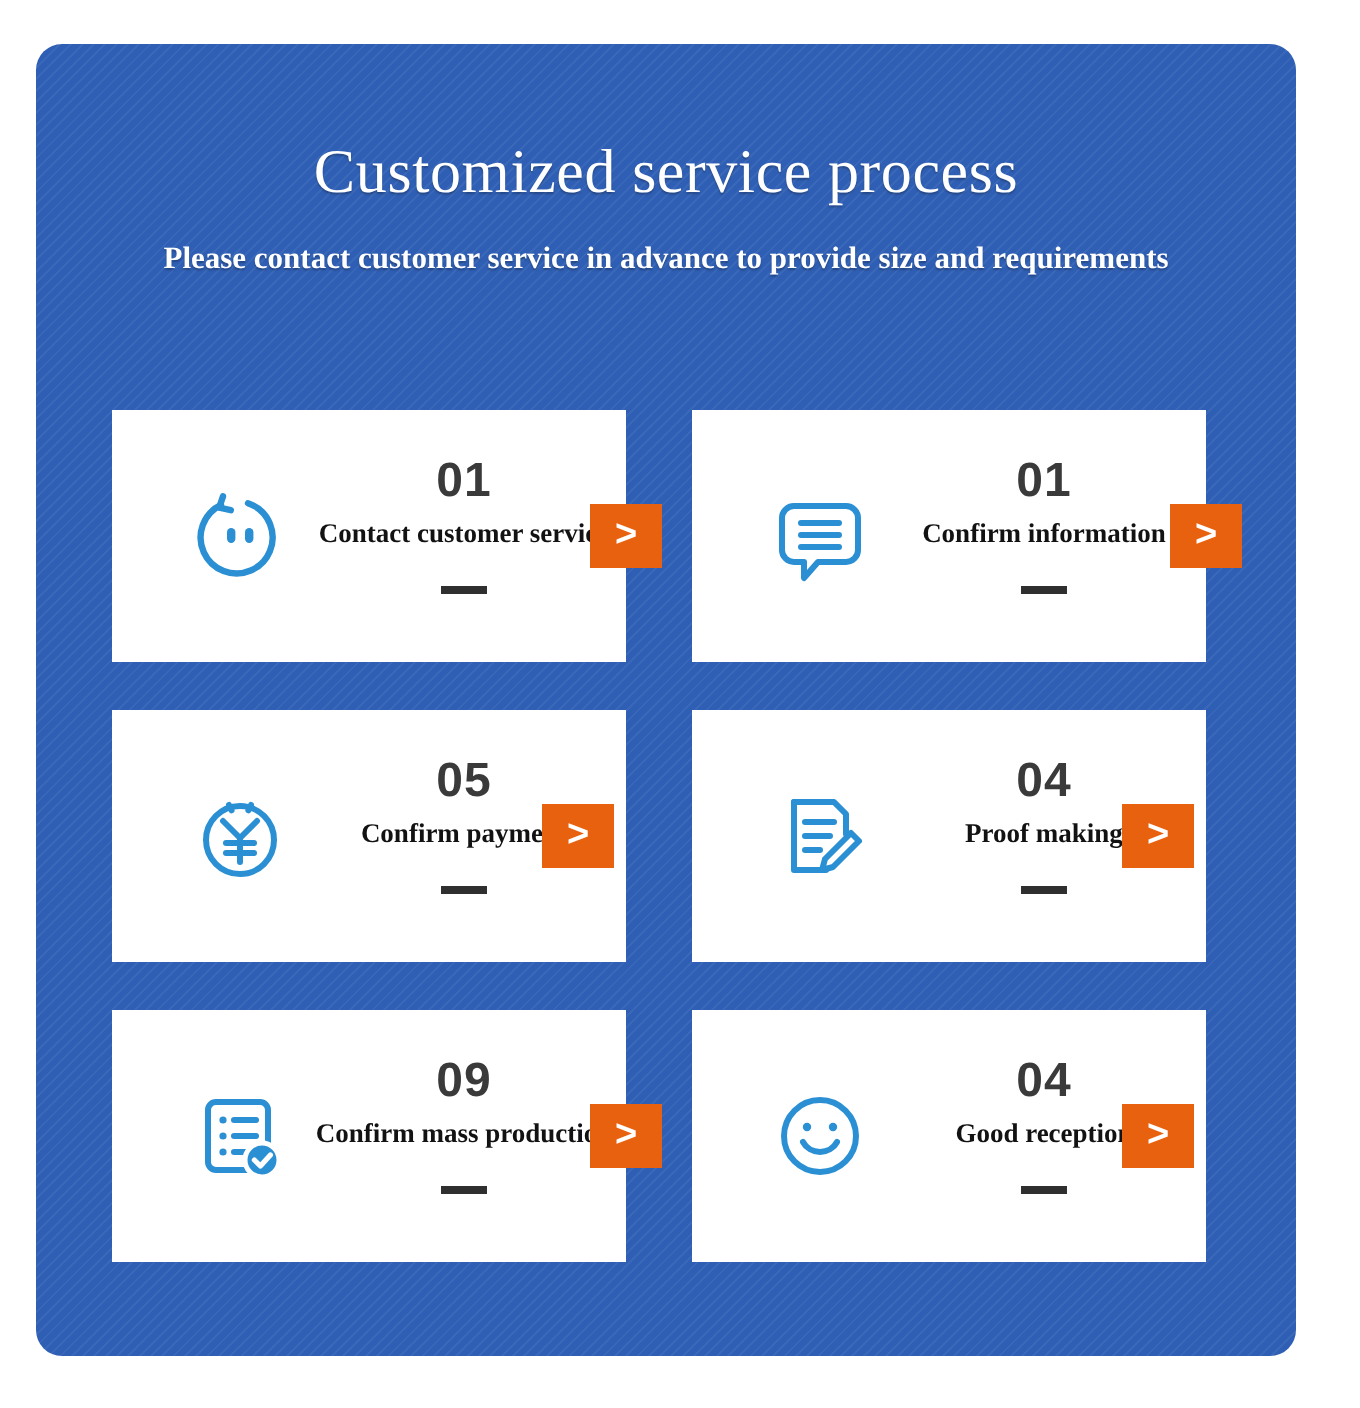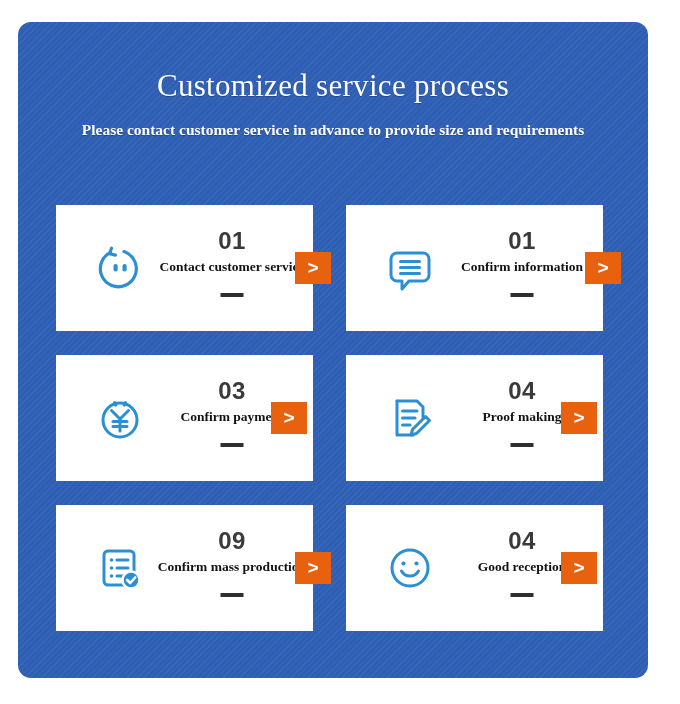--- a/index.html
+++ b/index.html
@@ -231,21 +231,21 @@
             <circle cx="26" cy="28" r="17"></circle>
             <path d="M17.5 18.5 L26 27 L34.5 18.5"></path>
             <line x1="26" y1="27" x2="26" y2="39"></line>
             <line x1="19" y1="29.5" x2="33" y2="29.5"></line>
             <line x1="19" y1="34.5" x2="33" y2="34.5"></line>
             <line x1="20.5" y1="10.5" x2="21.8" y2="13.2"></line>
             <line x1="31.5" y1="10.5" x2="30.2" y2="13.2"></line>
           </svg>
         </div>
         <div class="card-body">
-          <div class="card-number">03</div>
+          <div class="card-number">05</div>
           <div class="card-label">Confirm payment</div>
           <div class="card-dash"></div>
         </div>
         <div class="arrow-btn inset">
           <span class="chev">&gt;</span>
         </div>
       </div>
 
       <div class="card">
         <div class="card-icon">

